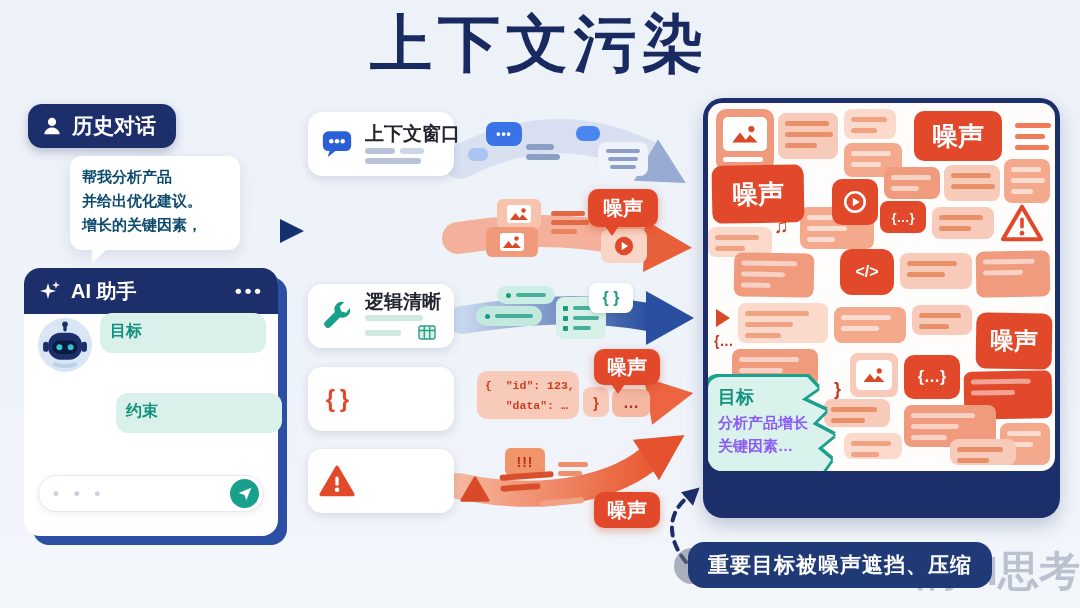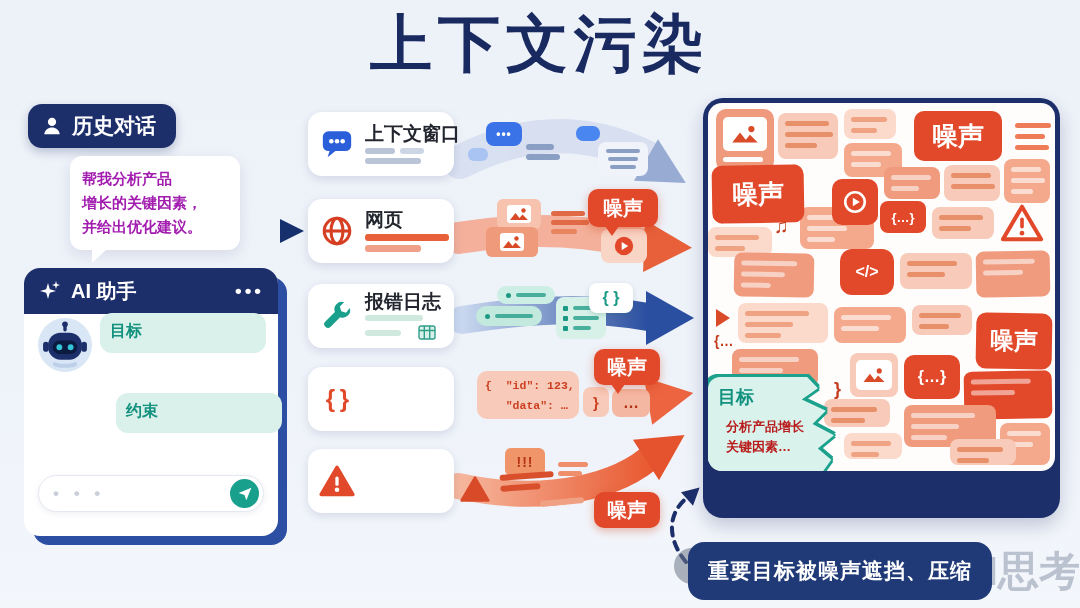--- a/index.html
+++ b/index.html
@@ -10,22 +10,22 @@
   
   .main-title{position:absolute;top:2px;left:0;right:0;margin:0;text-align:center;
     font-size:62px;font-weight:900;color:#192a61;letter-spacing:6px;z-index:3;}
   
   .flows{position:absolute;left:0;top:0;z-index:1;pointer-events:none;}
   
   .user-pill{position:absolute;left:28px;top:104px;height:44px;padding:0 20px 0 13px;
     background:#1d2f6b;border-radius:14px;display:flex;align-items:center;gap:9px;
     color:#fff;font-size:21px;font-weight:800;z-index:3;box-shadow:0 4px 10px rgba(25,42,97,.25);}
   .speech{position:absolute;left:70px;top:156px;width:146px;background:#fff;border-radius:12px;
-    padding:11px 12px;font-size:15px;font-weight:700;color:#a21caf;line-height:1.6;z-index:3;
-    box-shadow:0 5px 14px rgba(25,42,97,.10);}
+    padding:11px 12px;font-size:15px;font-weight:700;color:#0c4a6e;line-height:1.6;z-index:3;
+    box-shadow:0 5px 14px rgba(25,42,97,.10);font-family:Liberation Mono, monospace;}
   .speech:after{content:"";position:absolute;left:22px;bottom:-13px;width:0;height:0;
     border-left:15px solid #fff;border-bottom:14px solid transparent;}
   .ai-card{position:absolute;left:24px;top:268px;width:254px;height:268px;background:#fff;
     border-radius:16px;box-shadow:9px 9px 0 #2d4fa3;z-index:3;}
   .ai-head{position:absolute;left:0;top:0;right:0;height:46px;background:#1d2f6b;
     border-radius:16px 16px 0 0;display:flex;align-items:center;padding:0 14px;gap:9px;box-sizing:border-box;}
   .ai-title{color:#fff;font-size:20px;font-weight:800;}
   .ai-menu{margin-left:auto;color:#fff;font-size:19px;letter-spacing:3px;font-weight:900;}
   .avatar{position:absolute;left:14px;top:50px;width:54px;height:54px;}
   .mint{position:absolute;left:76px;background:#d9f1ea;border-radius:12px;padding:8px 10px;width:166px;box-sizing:border-box;}
@@ -77,23 +77,23 @@
   .glyph-chip{position:absolute;background:#e2492b;color:#fff;font-weight:900;border-radius:8px;
     display:flex;align-items:center;justify-content:center;z-index:2;}
   .txt-glyph{position:absolute;color:#c23d1f;font-weight:900;z-index:2;}
   .mini-img{position:absolute;background:#fff;border-radius:5px;display:flex;align-items:center;justify-content:center;}
   .goal-wrap{position:absolute;left:0;top:274px;z-index:6;
     filter:drop-shadow(2.5px 0 0 #1ba18c) drop-shadow(-2.5px 0 0 #1ba18c) drop-shadow(0 2.5px 0 #1ba18c) drop-shadow(0 -2.5px 0 #1ba18c);}
   .goal-note{width:134px;height:94px;background:#d9f2ec;border-radius:12px 0 0 6px;
     clip-path:polygon(0 0,74% 0,82% 12%,70% 24%,88% 36%,78% 50%,94% 62%,82% 76%,92% 88%,86% 100%,0 100%);
     padding:8px 10px;box-sizing:border-box;}
   .goal-note h4{margin:0 0 3px;font-size:18px;font-weight:900;color:#12917e;}
-  .goal-note p{margin:8px;font-size:13px;font-weight:700;color:#b91c1c;line-height:1.5;}
-  
-  .caption{position:absolute;left:688px;top:542px;height:58px;padding:0 20px;background:#203a77;
+  .goal-note p{margin:0;font-size:15px;font-weight:700;color:#8b5cf6;line-height:1.5;}
+  
+  .caption{position:absolute;left:688px;top:542px;height:46px;padding:0 20px;background:#203a77;
     border-radius:16px;display:flex;align-items:center;color:#fff;font-size:21px;font-weight:800;
     z-index:4;letter-spacing:1px;}
   .watermark{position:absolute;left:916px;top:544px;font-size:41px;font-weight:700;color:#b2bac8;
     opacity:.85;z-index:2;}
   .wm-circle{position:absolute;left:674px;top:548px;width:36px;height:36px;border-radius:50%;
     background:#6c7689;opacity:.55;z-index:2;}
 </style>
 </head>
 <body>
 
@@ -164,22 +164,22 @@
   <div class="user-pill">
     <svg width="22" height="22" viewBox="0 0 24 24">
       <circle cx="12" cy="7.5" r="4.5" fill="#fff"></circle>
       <path d="M3.5 21c.8-5 4.3-7.5 8.5-7.5s7.7 2.5 8.5 7.5z" fill="#fff"></path>
     </svg>
     <span>历史对话</span>
   </div>
 
   <div class="speech">
     <div>帮我分析产品</div>
+    <div>并给出优化建议。</div>
     <div>增长的关键因素，</div>
-    <div>并给出优化建议。</div>
   </div>
 
   <div class="ai-card">
     <div class="ai-head">
       <svg width="24" height="24" viewBox="0 0 24 24">
         <path d="M10 4l1.8 6.2L18 12l-6.2 1.8L10 20l-1.8-6.2L2 12l6.2-1.8z" fill="#fff"></path>
         <path d="M18 2l.9 3.1L22 6l-3.1.9L18 10l-.9-3.1L14 6l3.1-.9z" fill="#fff"></path>
       </svg>
       <span class="ai-title">AI 助手</span>
       <span class="ai-menu">•••</span>
@@ -227,45 +227,29 @@
       <div class="bars">
         <div class="brow">
             <i class="bar" style="width:30px;background:#b9c4d6"></i>
             <i class="bar" style="width:24px;background:#cdd6e4"></i>
           </div>
         <i class="bar" style="width:56px;background:#b9c4d6"></i>
       </div>
     </div>
   </div>
 
-  <div class="src-card" style="top:199px;">
-    <span class="src-ico">
-      <svg width="34" height="34" viewBox="0 0 24 24" fill="none" stroke="#d63f22" stroke-width="2.2">
-          <circle cx="12" cy="12" r="9"></circle>
-          <ellipse cx="12" cy="12" rx="4.2" ry="9"></ellipse>
-          <path d="M3 12h18"></path>
-        </svg>
-    </span>
-    <div class="src-body">
-      <span class="src-title">网页</span>
-      <div class="bars">
-        <i class="bar" style="width:84px;background:#e8603a;height:7px"></i>
-        <i class="bar" style="width:56px;background:#f0a089;height:7px"></i>
-      </div>
-    </div>
-  </div>
 
   <div class="src-card" style="top:284px;">
     <span class="src-ico">
       <svg width="34" height="34" viewBox="0 0 24 24">
           <path d="M21 6.3a5.2 5.2 0 0 1-6.8 6.5l-6.7 6.7a2.6 2.6 0 1 1-3.7-3.7l6.7-6.7A5.2 5.2 0 0 1 17 2.3l-3 3 1 3.4 3.4 1z" fill="#18a08c"></path>
         </svg>
     </span>
     <div class="src-body">
-      <span class="src-title">报错日志</span>
+      <span class="src-title">逻辑清晰</span>
       <div class="bars">
         <i class="bar" style="width:58px;background:#cfe9df"></i>
         <div class="brow">
             <i class="bar" style="width:36px;background:#cfe9df"></i>
           <svg width="18" height="15" viewBox="0 0 18 15" style="margin-left:12px">
               <rect x="1" y="1" width="16" height="13" rx="2" fill="#d9f1ea" stroke="#2f9e88" stroke-width="1.4"></rect>
               <path d="M1 5.5h16M6.3 1v13M11.7 1v13" stroke="#2f9e88" stroke-width="1.4"></path>
             </svg>
         </div>
       </div>

